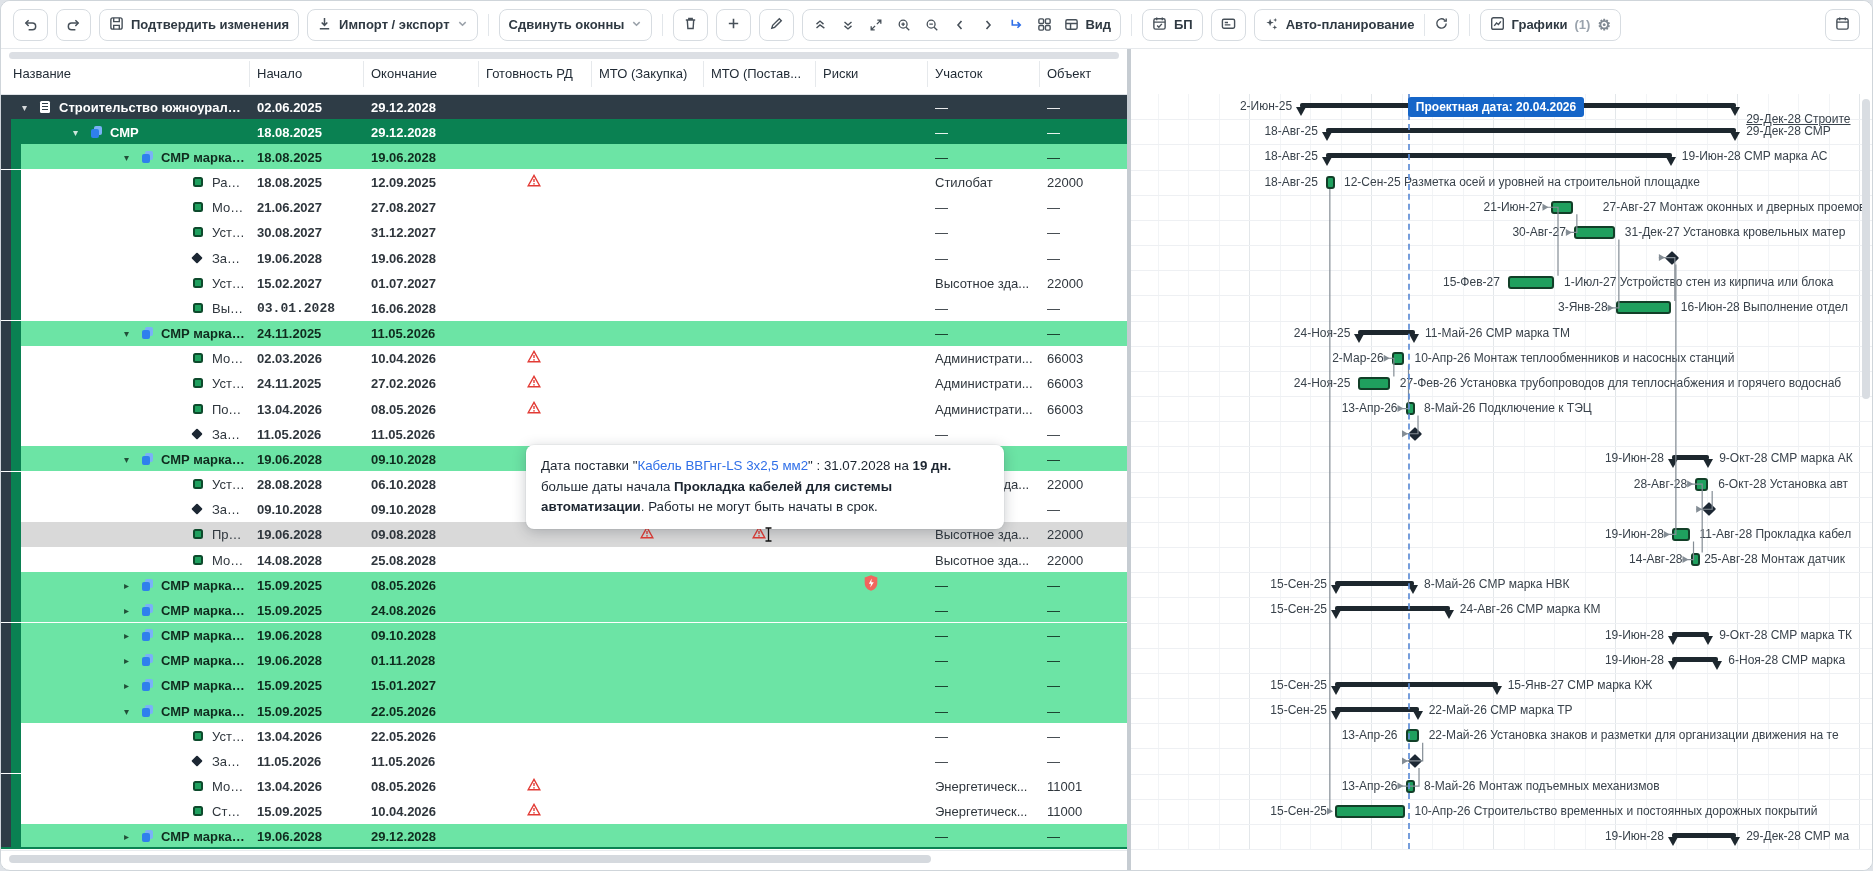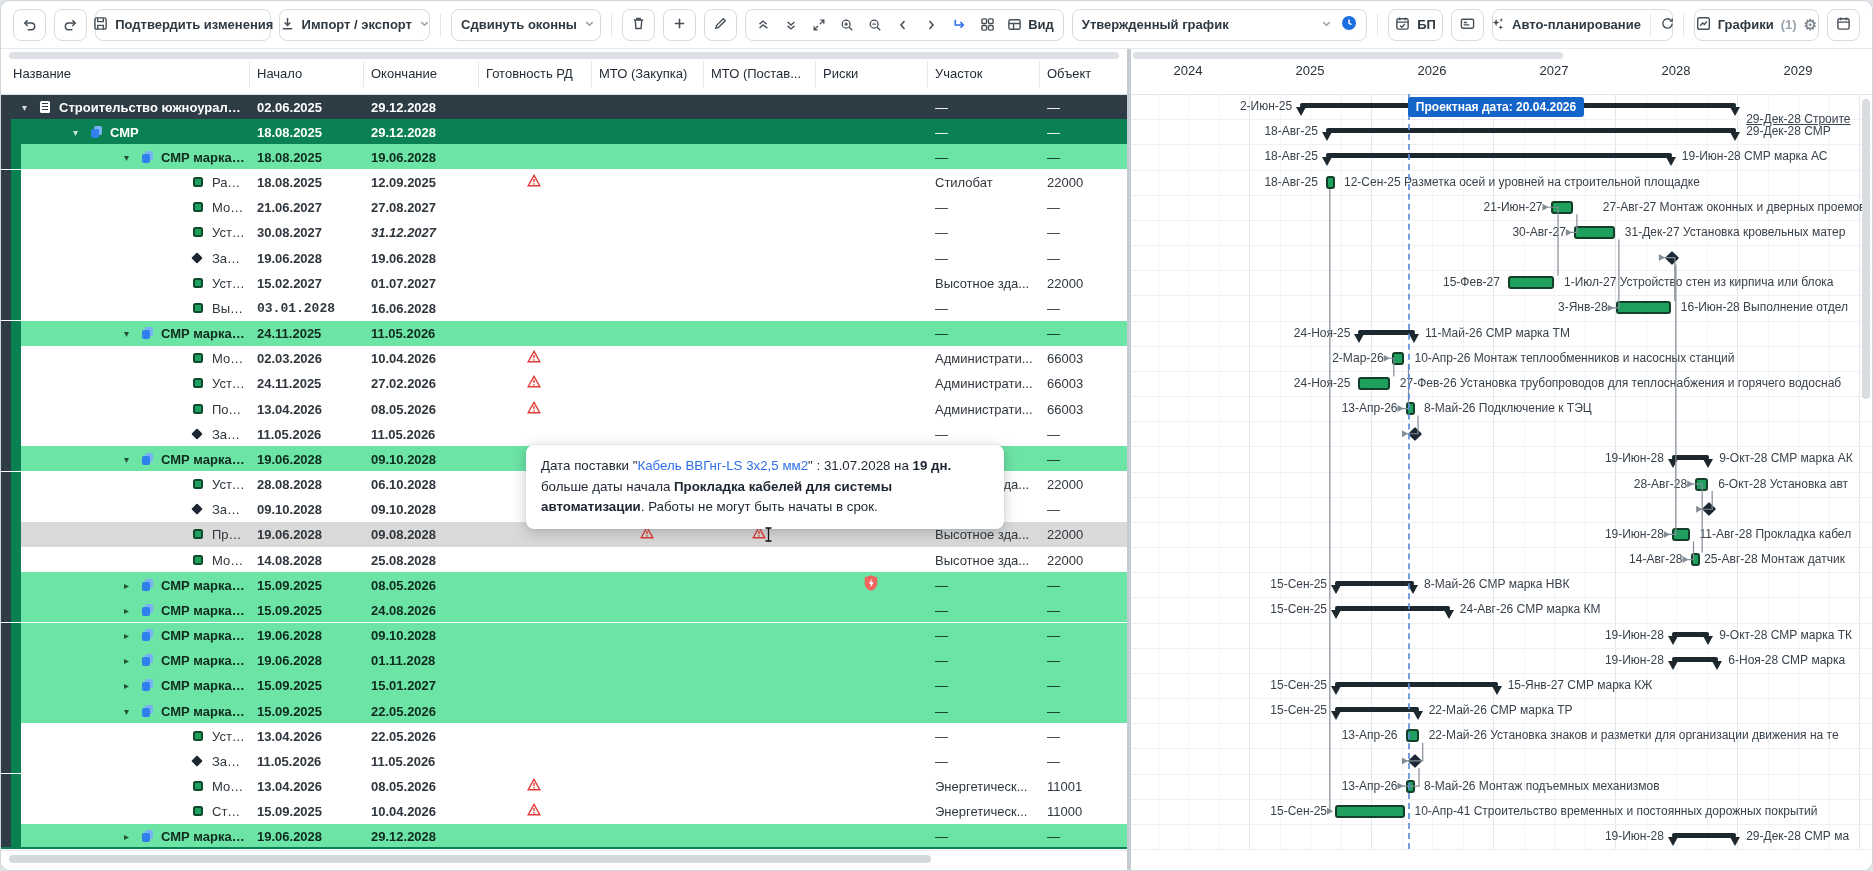--- a/index.html
+++ b/index.html
@@ -178,32 +178,20 @@
           </svg>
         </span>
       <span class="gicon" style="width:auto;padding:0 5px;gap:6px;">
         <svg width="15" height="15" viewBox="0 0 16 16" fill="none" stroke="#475059" stroke-width="1.5">
             <rect x="2" y="3" width="12" height="10" rx="1.5"></rect>
             <path d="M2 7h12M7 7v6"></path>
           </svg>
         <span class="lbl" style="font-weight:600;font-size:13px;">Вид</span>
       </span>
     </div>
-    <div class="tbtn" style="min-width:295px;justify-content:space-between;">
-      <span class="lbl">Утвержденный график</span>
-      <span style="display:flex;align-items:center;gap:9px;">
-        <span class="chev"><svg width="11" height="11" viewBox="0 0 12 12" fill="none" stroke="#9aa1a9" stroke-width="1.6">
-              <path d="M2.5 4.5 6 8l3.5-3.5"></path>
-            </svg></span>
-        <span><svg width="16" height="16" viewBox="0 0 16 16">
-              <circle cx="8" cy="8" r="7" fill="#1b6fe0"></circle>
-              <path d="M8 4.5V8l2.4 1.6" stroke="#fff" stroke-width="1.5" fill="none"></path>
-            </svg></span>
-      </span>
-    </div>
     <div class="tsep"></div>
     <div class="tbtn">
       <span><svg width="15" height="15" viewBox="0 0 16 16" fill="none" stroke="#475059" stroke-width="1.5">
             <rect x="2" y="3" width="12" height="11" rx="1.8"></rect>
             <path d="M5 1.5v3M11 1.5v3M2 6.5h12M5.5 10.2l1.8 1.8 3.2-3.6"></path>
           </svg></span>
       <span class="lbl">БП</span>
     </div>
     <div class="tbtn">
         <span><svg width="15" height="15" viewBox="0 0 16 16" fill="none" stroke="#475059" stroke-width="1.5">
@@ -319,21 +307,21 @@
         <div class="cell dates" style="left: 370px; width: 100px;">27.08.2027</div>
         <div class="cell" style="left: 934px; width: 102px;">—</div>
         <div class="cell" style="left: 1046px; width: 74px;">—</div>
       </div>
       <div class="trow row-task" style="top: 218.833px; height: 25.1667px;">
         <div class="s1"></div>
         <div class="s2"></div>
         <div class="ic-task" style="left: 192px;"></div>
         <div class="cell" style="left: 211px; width: 33px;">Установка кров...</div>
         <div class="cell dates" style="left: 256px; width: 100px;">30.08.2027</div>
-        <div class="cell dates" style="left: 370px; width: 100px; font-style: italic;">31.12.2027</div>
+        <div class="cell dates" style="left: 370px; width: 100px;">31.12.2027</div>
         <div class="cell" style="left: 934px; width: 102px;">—</div>
         <div class="cell" style="left: 1046px; width: 74px;">—</div>
       </div>
       <div class="trow row-task" style="top: 244px; height: 25.1667px;">
         <div class="s1"></div>
         <div class="s2"></div>
         <div class="ic-miles" style="left: 192px;"></div>
         <div class="cell" style="left: 211px; width: 33px;">Завершены СМ...</div>
         <div class="cell dates" style="left: 256px; width: 100px;">19.06.2028</div>
         <div class="cell dates" style="left: 370px; width: 100px;">19.06.2028</div>
@@ -619,31 +607,20 @@
         <div class="cell" style="left: 1046px; width: 74px;">—</div>
       </div>
     </div>
   <div class="grpend"></div>
   <div class="bscroll">
       <div class="bthumb"></div>
     </div>
   <div class="divider"></div>
 
   <div class="gantt">
-    <div class="ghead">
-      <div class="hpill" style="left:2px;width:430px;"></div>
-      <div id="gyears">
-          <div class="gyear" style="left: -4px;">2024</div>
-          <div class="gyear" style="left: 118px;">2025</div>
-          <div class="gyear" style="left: 240px;">2026</div>
-          <div class="gyear" style="left: 362px;">2027</div>
-          <div class="gyear" style="left: 484px;">2028</div>
-          <div class="gyear" style="left: 606px;">2029</div>
-        </div>
-    </div>
     <div class="gbody" id="gbody">
         <div class="gline quarter" style="left: 26.5px;"></div>
         <div class="gline quarter" style="left: 57px;"></div>
         <div class="gline quarter" style="left: 87.5px;"></div>
         <div class="gline year" style="left: 118px;"></div>
         <div class="gline quarter" style="left: 148.5px;"></div>
         <div class="gline quarter" style="left: 179px;"></div>
         <div class="gline quarter" style="left: 209.5px;"></div>
         <div class="gline year" style="left: 240px;"></div>
         <div class="gline quarter" style="left: 270.5px;"></div>
@@ -796,21 +773,21 @@
         <div class="glab" style="left: 297.684px; top: 609.001px;">22-Май-26 СМР марка ТР</div>
         <div class="bar-task" style="left: 274.511px; width: 9.17366px; top: 635.168px;"></div>
         <div class="glab L" style="left: 116.511px; top: 634.168px;">13-Апр-26</div>
         <div class="glab" style="left: 297.684px; top: 634.168px;">22-Май-26 Установка знаков и разметки для организации движения на те</div>
         <div class="bar-mile" style="left: 279.01px; top: 661.834px;"></div>
         <div class="bar-task" style="left: 274.511px; width: 5px; top: 685.501px;"></div>
         <div class="glab L" style="left: 116.511px; top: 684.501px;">13-Апр-26</div>
         <div class="glab" style="left: 293.008px; top: 684.501px;">8-Май-26 Монтаж подъемных механизмов</div>
         <div class="bar-task" style="left: 204.016px; width: 65.4924px; top: 710.668px;"></div>
         <div class="glab L" style="left: 46.0163px; top: 709.668px;">15-Сен-25</div>
-        <div class="glab" style="left: 283.509px; top: 709.668px;">10-Апр-41 Строительство временных и постоянных дорожных покрытий</div>
+        <div class="glab" style="left: 283.509px; top: 709.668px;">10-Апр-26 Строительство временных и постоянных дорожных покрытий</div>
         <div class="bar-sum" style="left: 540.85px; width: 64.3452px; top: 738.834px;">
           <div class="capL"></div>
           <div class="capR"></div>
         </div>
         <div class="glab L" style="left: 382.85px; top: 734.834px;">19-Июн-28</div>
         <div class="glab" style="left: 615.195px; top: 734.834px;">29-Дек-28 СМР ма</div>
         <svg width="743" height="755" class="linksvg">
           <path d="M 198.8508145106091 95.08345 L 198.8508145106091 717.25095 L 196.01626283367568 717.25095" fill="none" stroke="#848d95" stroke-width="1.2"></path>
           <path d="M 196.01626283367568 713.75095 L 202.01626283367568 717.25095 L 196.01626283367568 720.75095 Z" fill="#848d95"></path>
           <path d="M 262.8519644079397 282.41704999999996 L 262.8519644079397 264.25034999999997 L 252.66902121834346 264.25034999999997" fill="none" stroke="#848d95" stroke-width="1.2"></path>

